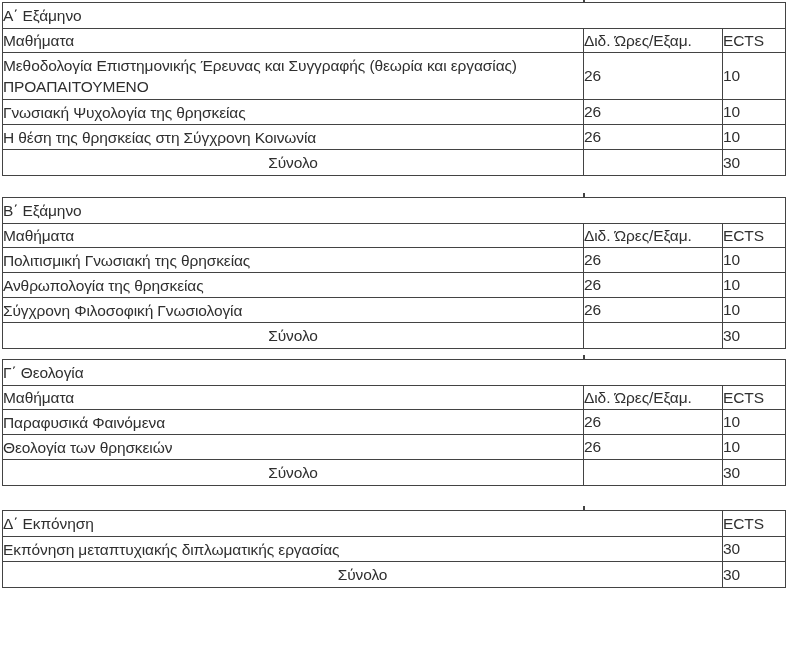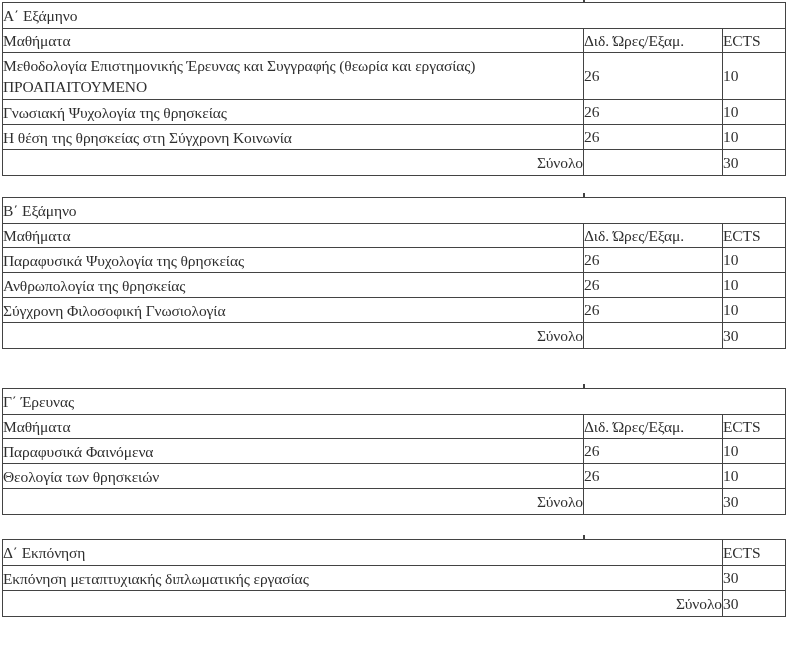--- a/index.html
+++ b/index.html
@@ -11,28 +11,27 @@
     width: 788px;
     height: 649px;
     overflow: hidden;
     font-family: "Liberation Sans", "DejaVu Sans", sans-serif;
     color: #2f2f2f;
     -webkit-font-smoothing: antialiased;
   }
   .page {
     padding: 2px 0 0 2px;
     width: 783px;
-    font-family: Liberation Serif, serif;
   }
   .twrap {
     position: relative;
     width: 783px;
   }
   .gap-a { margin-bottom: 21px; }
-  .gap-b { margin-bottom: 39px; }
+  .gap-b { margin-bottom: 10px; }
   .gap-c { margin-bottom: 24px; }
   .tick {
     position: absolute;
     top: -4px;
     left: 581px;
     width: 2px;
     height: 5px;
     background: #434343;
   }
   table.sem {
@@ -48,21 +47,21 @@
     padding: 0;
     overflow: hidden;
   }
   tr.trow td { height: 25px; }
   tr.hrow td { height: 23px; }
   tr.drow td { height: 24px; }
   tr.drow.tall td { height: 46px; }
   tr.srow td { height: 25px; }
   td.left   { text-align: left;  padding-left: 7px; padding-right: 4px; }
   td.center { text-align: left; }
-  td.right  { text-align: right; padding-right: 8px; }
+  td.right  { text-align: center; padding-right: 8px; }
   td.course { white-space: pre-line; line-height: 21px; }
 </style>
 </head>
 <body>
 
 <div class="page">
 
   <div class="twrap gap-a">
     <div class="tick"></div>
     <table class="sem">
@@ -116,21 +115,21 @@
       <tbody>
         <tr class="trow">
           <td colspan="3" class="left">Β΄ Εξάμηνο</td>
         </tr>
         <tr class="hrow">
           <td class="left">Μαθήματα</td>
           <td class="center">Διδ. Ώρες/Εξαμ.</td>
           <td class="center">ECTS</td>
         </tr>
         <tr class="drow">
-          <td class="left course">Παραφυσικά Ψυχολογία της θρησκείας</td>
+          <td class="left course">Πολιτισμική Γνωσιακή της θρησκείας</td>
           <td class="center">26</td>
           <td class="center">10</td>
         </tr>
         <tr class="drow">
           <td class="left course">Ανθρωπολογία της θρησκείας</td>
           <td class="center">26</td>
           <td class="center">10</td>
         </tr>
         <tr class="drow">
           <td class="left course">Σύγχρονη Φιλοσοφική Γνωσιολογία</td>
@@ -149,21 +148,21 @@
   <div class="twrap gap-c">
     <div class="tick"></div>
     <table class="sem">
       <colgroup>
           <col style="width:581px">
           <col style="width:139px">
           <col style="width:63px">
         </colgroup>
       <tbody>
         <tr class="trow">
-          <td colspan="3" class="left">Γ΄ Έρευνας</td>
+          <td colspan="3" class="left">Γ΄ Θεολογία</td>
         </tr>
         <tr class="hrow">
           <td class="left">Μαθήματα</td>
           <td class="center">Διδ. Ώρες/Εξαμ.</td>
           <td class="center">ECTS</td>
         </tr>
         <tr class="drow">
           <td class="left course">Παραφυσικά Φαινόμενα</td>
           <td class="center">26</td>
           <td class="center">10</td>

